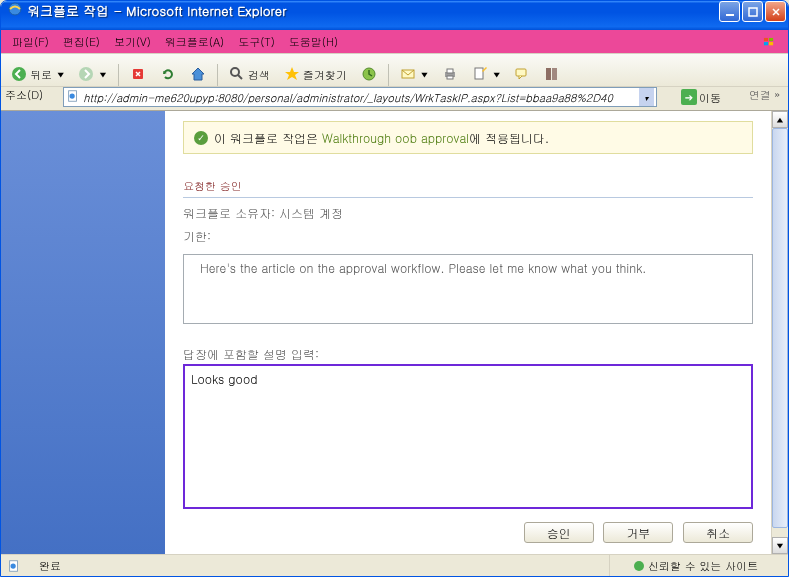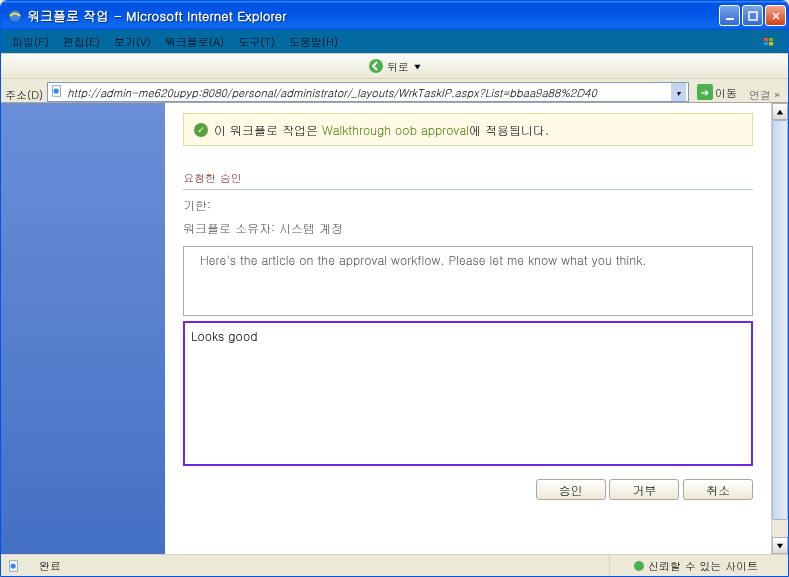--- a/index.html
+++ b/index.html
@@ -1,37 +1,37 @@
 <!DOCTYPE html>
 <html><head>
 <meta charset="utf-8">
 <style>
 * { margin: 0; padding: 0; box-sizing: border-box; }
 body { font-family: "Tahoma", "Gulim", sans-serif; font-size: 11px; width: 789px; height: 577px; overflow: hidden; background: #ece9d8; }
 
 .window { width: 789px; height: 577px; border: 1px solid #0054e3; border-radius: 7px 7px 0 0; overflow: hidden; display: flex; flex-direction: column; }
 
-.titlebar { height: 29px; background: linear-gradient(to bottom, #3c91ff 0%, #0054e3 8%, #0054e3 40%, #0f6af0 88%, #0050d8 100%); display: flex; align-items: center; padding: 0 2px 0 6px; color: white; font-weight: bold; font-size: 13px; }
+.titlebar { height: 29px; background: linear-gradient(to bottom, #3c91ff 0%, #0054e3 8%, #0054e3 40%, #0f6af0 88%, #0050d8 100%); display: flex; align-items: flex-start; padding: 0 2px 0 6px; color: white; font-weight: bold; font-size: 13px; }
 .titlebar .ie-icon { width: 16px; height: 16px; margin-right: 4px; display: inline-flex; align-items: center; justify-content: center; }
 .titlebar .title-text { flex: 1; text-shadow: 1px 1px 1px rgba(0,0,0,0.5); }
 .win-controls { display: flex; gap: 2px; }
 .win-btn { width: 21px; height: 21px; border: 1px solid white; border-radius: 3px; display: flex; align-items: center; justify-content: center; color: white; font-weight: bold; font-size: 10px; cursor: default; }
 .win-btn.min, .win-btn.max { background: linear-gradient(to bottom, #7ba4e5, #3168d5); }
 .win-btn.close { background: linear-gradient(to bottom, #f1a689, #d4411b); }
 
-.menubar { height: 24px; background: #0369a1; display: flex; align-items: center; padding: 0 4px; border-bottom: 1px solid #d6d2c2; position: relative; }
+.menubar { height: 24px; background: #ec4899; display: flex; align-items: center; padding: 0 4px; border-bottom: 1px solid #d6d2c2; position: relative; }
 .menubar span { padding: 3px 7px; cursor: default; }
 .menubar .flag { position: absolute; right: 6px; width: 26px; height: 20px; }
 
-.toolbar { height: 25px; background: linear-gradient(to bottom, #fafaf6, #ece9d8); border-bottom: 1px solid #d6d2c2; display: flex; align-items: center; padding: 0 4px; gap: 2px; flex-direction: column; }
+.toolbar { height: 33px; background: linear-gradient(to bottom, #fafaf6, #ece9d8); border-bottom: 1px solid #d6d2c2; display: flex; align-items: flex-end; padding: 0 4px; gap: 2px; }
 .tb-btn { display: inline-flex; align-items: center; padding: 3px 5px; border: 1px solid transparent; border-radius: 3px; cursor: default; gap: 3px; }
 .tb-sep { width: 1px; height: 22px; background: #c0c0b4; margin: 0 3px; }
 .tb-drop { font-size: 8px; color: #000; margin-left: 2px; }
 
-.addrbar { height: 24px; background: #ece9d8; display: flex; align-items: flex-end; padding: 0 4px; gap: 4px; border-bottom: 1px solid #aca899; }
+.addrbar { height: 24px; background: #ece9d8; display: flex; align-items: flex-start; padding: 0 4px; gap: 20px; border-bottom: 1px solid #aca899; }
 .addr-input { flex: 1; height: 20px; border: 1px solid #7f9db9; background: white; display: flex; align-items: center; padding: 0 2px; font-size: 11px; font-style: italic; }
 .addr-input .page-icon { margin-right: 3px; }
 .addr-input span.url { flex: 1; white-space: nowrap; overflow: hidden; }
 .addr-drop { width: 15px; height: 18px; background: #c6d3ef; display: flex; align-items: center; justify-content: center; font-size: 8px; }
 .go-btn { display: flex; align-items: center; gap: 2px; padding: 2px 4px; }
 .go-icon { width: 16px; height: 16px; background: #4caf50; border-radius: 2px; display: flex; align-items: center; justify-content: center; color: white; font-size: 10px; }
 .links { padding: 0 4px; color: #555; }
 
 .content-area { flex: 1; display: flex; background: white; position: relative; }
 .left-pane { width: 164px; background: linear-gradient(to bottom, #6a8fd8, #4470c4); }
@@ -47,21 +47,21 @@
 
 .section-title { font-size: 11px; color: #7f1d1d; margin-top: 24px; padding-bottom: 4px; border-bottom: 1px solid #b8c9e0; }
 .info-line { font-size: 12px; color: #555; margin-top: 6px; }
 
 .textarea-ro { width: 100%; height: 70px; margin-top: 10px; border: 1px solid #a5acb2; padding: 4px 16px; font-size: 12px; font-family: inherit; resize: none; background: white; color: #555; }
 
 .field-label { font-size: 12px; color: #555; margin-top: 18px; }
 .textarea-input { width: 100%; height: 145px; margin-top: 2px; border: 2px solid #6d28d9; padding: 4px 6px; font-size: 12px; font-family: inherit; resize: none; }
 
 .button-row { margin-top: 10px; text-align: right; }
-.button-row button { width: 70px; height: 21px; margin-left: 0; font-size: 12px; font-family: inherit; background: linear-gradient(to bottom, #fff, #ece9d8); border: 1px solid #aca899; border-radius: 3px; cursor: default; }
+.button-row button { width: 70px; height: 21px; margin-left: 6px; font-size: 12px; font-family: inherit; background: linear-gradient(to bottom, #fff, #ece9d8); border: 1px solid #aca899; border-radius: 3px; cursor: default; }
 
 .statusbar { height: 22px; background: #ece9d8; border-top: 1px solid #d6d2c2; display: flex; align-items: center; padding: 0 6px; font-size: 11px; }
 .statusbar .status-left { display: flex; align-items: center; gap: 18px; flex: 1; }
 .statusbar .zone { display: flex; align-items: center; gap: 4px; padding: 0 24px; border-left: 1px solid #d6d2c2; height: 100%; }
 .zone-icon { width: 10px; height: 10px; background: #4caf50; border-radius: 50%; }
 
 svg.icon { width: 16px; height: 16px; }
 </style>
 </head>
 <body>
@@ -224,25 +224,26 @@
     <div class="main-pane">
 
       <div class="notice-box">
         <span class="check">✓</span>
         <span>
           <span>이 워크플로 작업은 </span><a href="#">Walkthrough oob approval</a><span>에 적용됩니다.</span>
         </span>
       </div>
 
       <div class="section-title">요청한 승인</div>
+      <div class="info-line">워크플로 소유자: 시스템 계정</div>
       <div class="info-line">기한:</div>
-      <div class="info-line">워크플로 소유자: 시스템 계정</div>
 
       <textarea class="textarea-ro" readonly="" style="">Here's the article on the approval workflow. Please let me know what you think.</textarea>
 
+      <div class="field-label">답장에 포함할 설명 입력:</div>
       <textarea class="textarea-input" style="">Looks good</textarea>
 
       <div class="button-row">
         <button>승인</button>
         <button>거부</button>
         <button>취소</button>
       </div>
 
     </div>
     <div class="vscroll">

